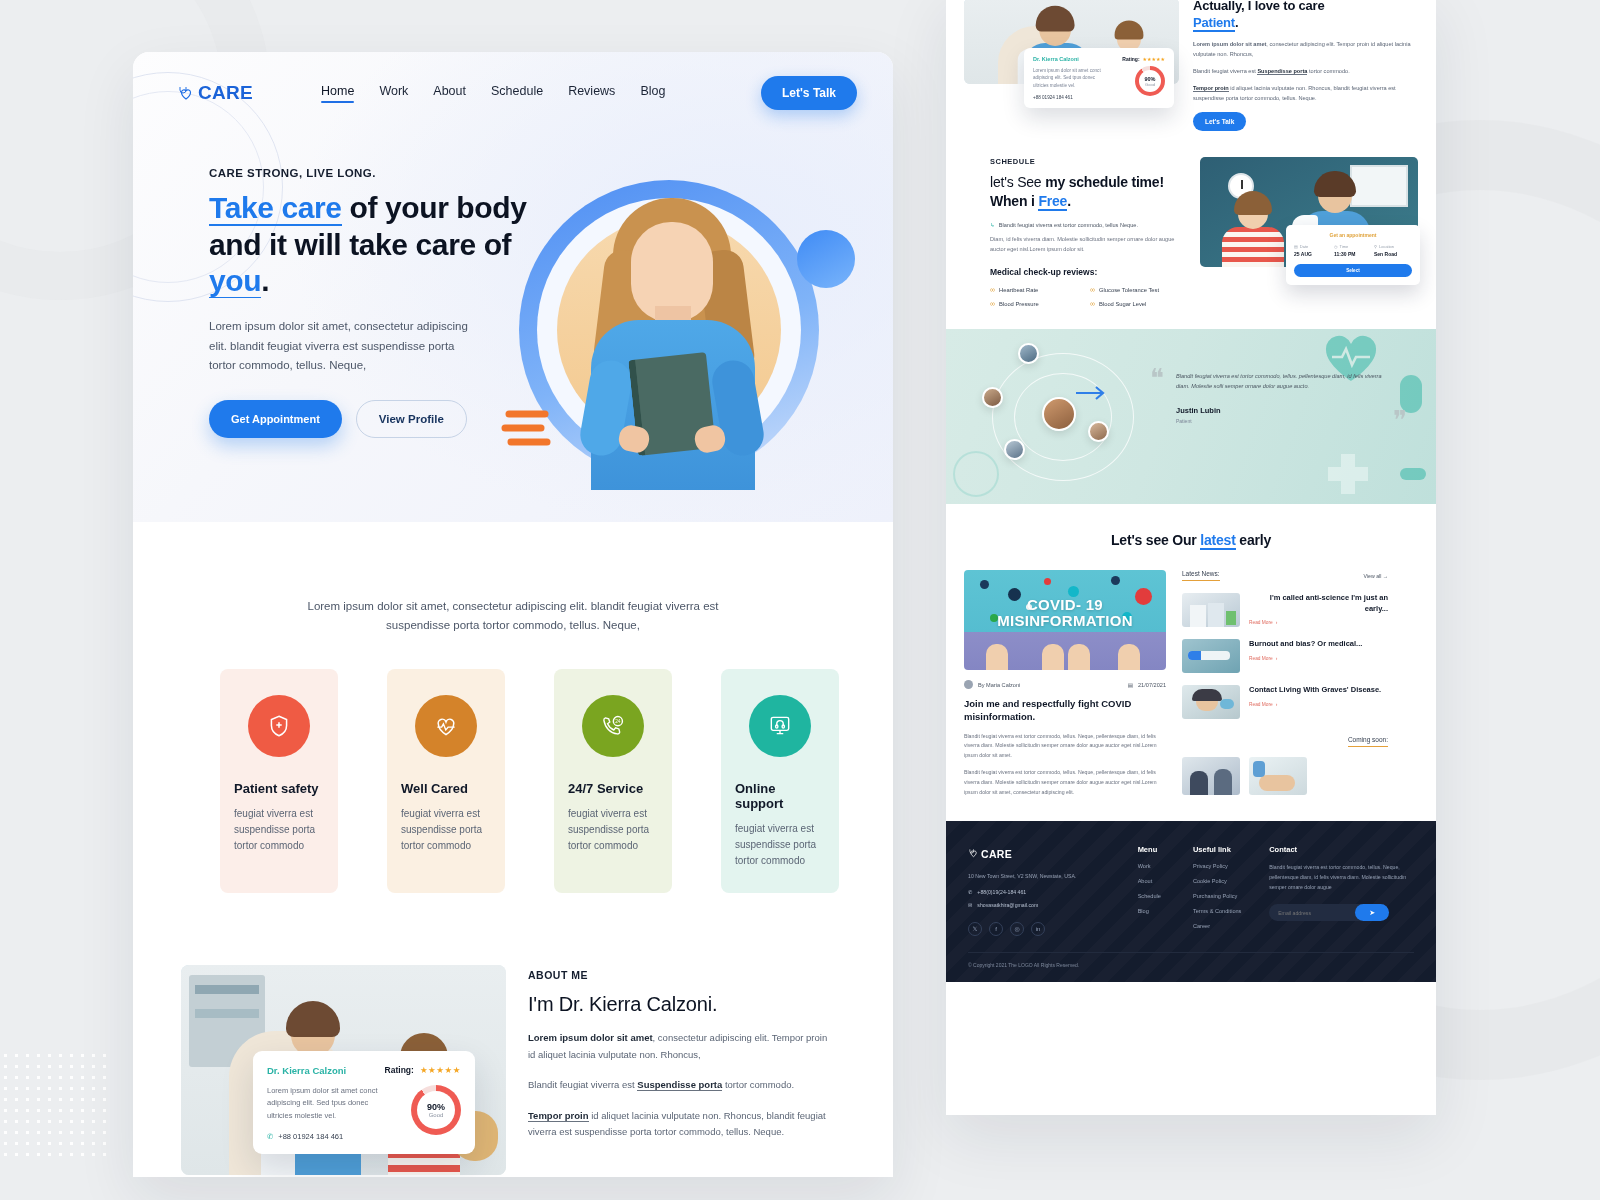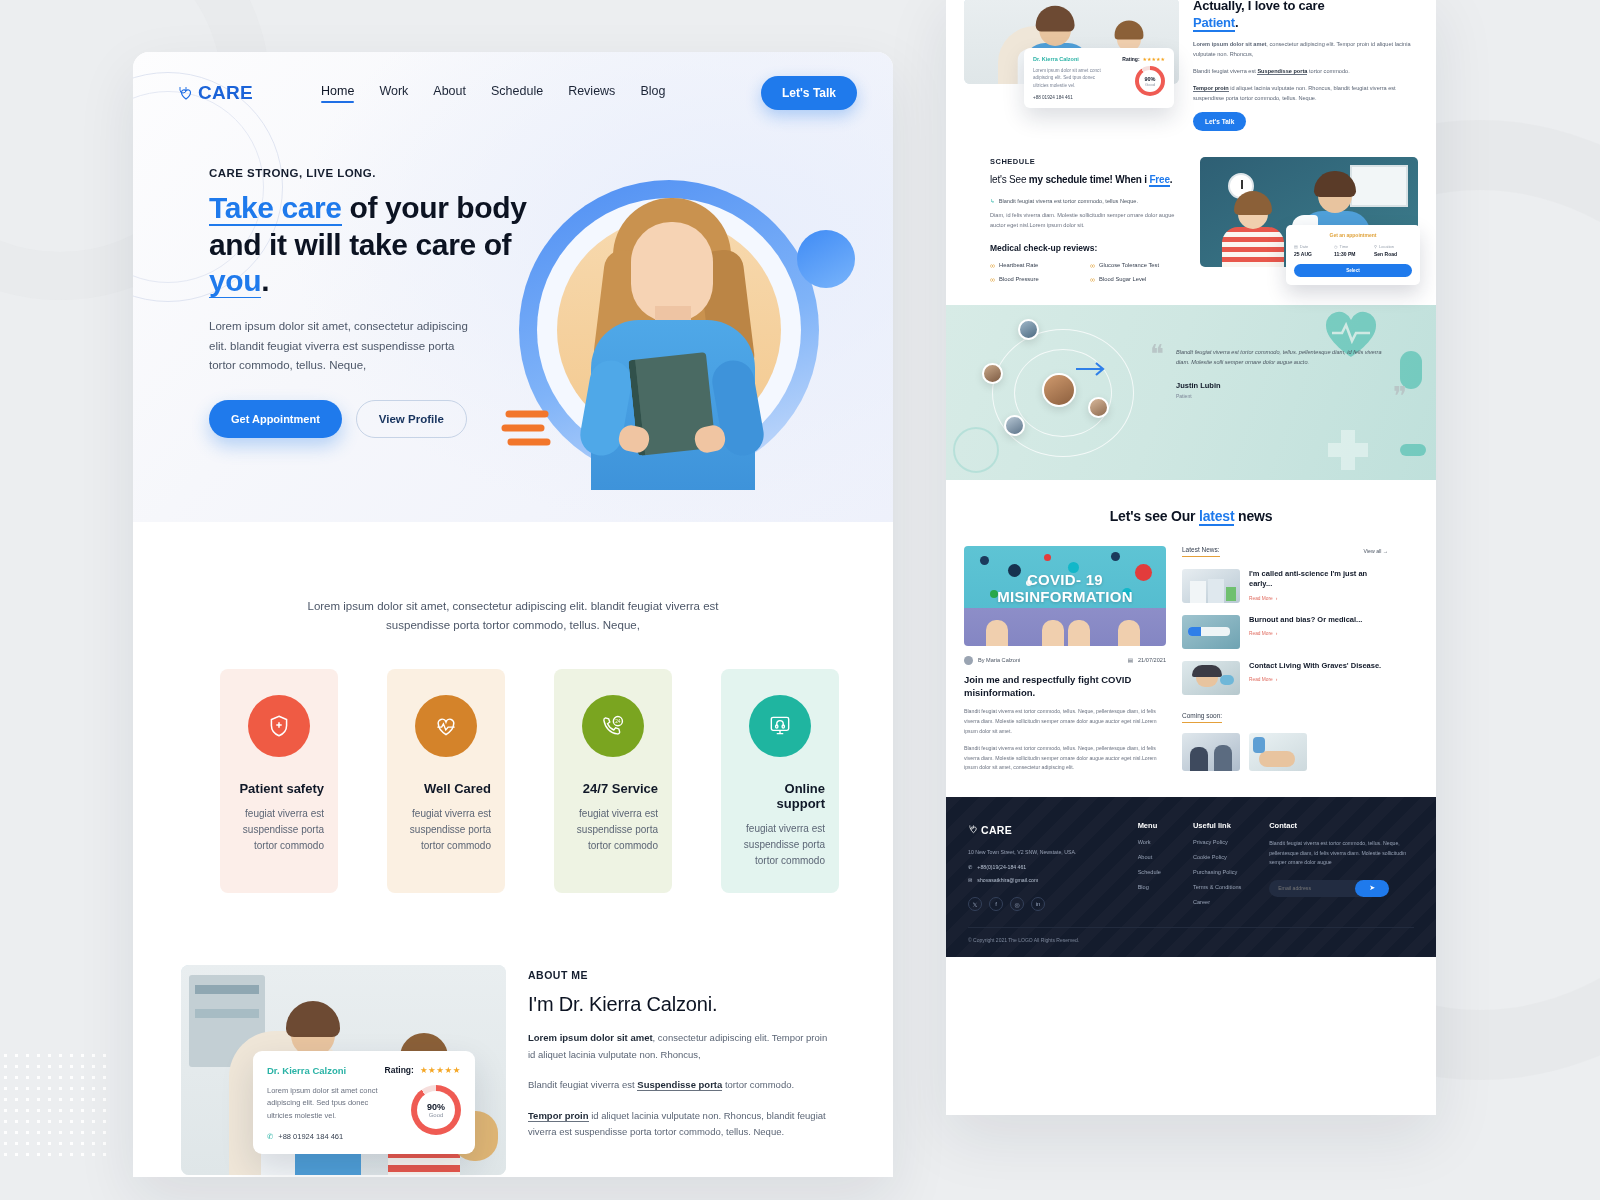--- a/index.html
+++ b/index.html
@@ -161,21 +161,21 @@
     background:#f0c5a2; border-radius:12px; transform:rotate(-12deg);
   }
 
   
   .skills{ padding:58px 54px 0; text-align:center; }
   .sec-title{ font-size:23px; font-weight:800; color:#0c1322; letter-spacing:-.3px; }
   .sec-sub{
     margin:17px auto 0; font-size:11.5px; line-height:1.65; color:#4d5768; width:415px;
   }
   .cards{ display:flex; gap:16px; margin-top:34px; }
-  .card{ flex:1; border-radius:8px; padding:26px 14px 24px; text-align:right;margin-left:33px; }
+  .card{ flex:1; border-radius:8px; padding:26px 14px 24px; text-align:left;margin-left:33px; }
   .card-ico{
     width:62px; height:62px; border-radius:50%; margin:0 auto;
     display:flex; align-items:center; justify-content:center; color:#fff;
   }
   .card-title{ margin-top:24px; font-size:13px; font-weight:700; color:#101828; }
   .card-text{ margin-top:10px; font-size:10px; line-height:1.6; color:#5b6575; }
 
   
   .about{ display:flex; gap:22px; padding:72px 0 0 48px; position:relative; }
   .about-photo{
@@ -265,21 +265,21 @@
   .r-about-h{ font-size:13px; font-weight:800; color:#0c1322; line-height:1.3; letter-spacing:-.2px;}
   .r-about-p{ margin-top:7px; font-size:5.6px; line-height:1.8; color:#5b6575; }
   .r-btn-talk{
     margin-top:9px; background:#1f7aec; color:#fff; border:none; font-size:6.5px;
     font-weight:600; padding:6px 12px; border-radius:11px; cursor:pointer; font-family:inherit;
   }
 
   .r-schedule{ display:flex; gap:18px; padding:26px 18px 0 44px; }
   .r-sched-left{ width:215px; }
   .r-eyebrow{ font-size:7.5px; font-weight:700; letter-spacing:.5px; color:#141d2e; }
-  .r-sched-h{ margin-top:7px; font-size:10px; line-height:1.35; color:#0c1322; font-weight:500; letter-spacing:-.2px;}
+  .r-sched-h{ margin-top:7px; font-size:14px; line-height:1.35; color:#0c1322; font-weight:500; letter-spacing:-.2px;}
   .r-sched-h b{ font-weight:800; }
   .r-sched-note{ margin-top:11px; font-size:5.6px; color:#4b5563; display:flex; gap:4px; }
   .r-sched-p{ margin-top:6px; font-size:5.6px; line-height:1.8; color:#6b7280; }
   .r-sched-rev{ margin-top:13px; font-size:8.5px; font-weight:700; color:#101828; }
   .r-checks{ margin-top:9px; display:grid; grid-template-columns:1fr 1fr; gap:7px 8px; }
   .r-check{ font-size:5.8px; color:#374151; display:flex; align-items:center; gap:4px; }
   .r-check i{ color:#e0a33c; font-style:normal; font-size:7px; }
 
   .r-sched-right{ position:relative; width:220px; }
   .r-sched-photo{
@@ -354,21 +354,21 @@
   .covid-t .l2{ font-size:15px; }
   .virus{ position:absolute; border-radius:50%; z-index:2; }
   .hand{ position:absolute; bottom:-4px; width:22px; height:30px; background:#f0cfae; border-radius:10px 10px 4px 4px; z-index:4;}
   .r-meta{ display:flex; align-items:center; justify-content:space-between; margin-top:10px; }
   .r-meta-l{ display:flex; align-items:center; gap:5px; font-size:5.6px; color:#4b5563; }
   .r-meta-av{ width:9px; height:9px; border-radius:50%; background:#9aa4b2; }
   .r-meta-r{ display:flex; align-items:center; gap:5px; font-size:5.6px; color:#4b5563; }
   .r-art-h{ margin-top:8px; font-size:9.5px; font-weight:700; color:#101828; line-height:1.4; }
   .r-art-p{ margin-top:8px; font-size:5.2px; line-height:1.85; color:#6b7280; }
 
-  .r-news-side{ width:206px; }
+  .r-news-side{ width:206px;text-align:right; }
   .r-side-top{ display:flex; align-items:center; justify-content:space-between; }
   .r-side-lbl{ font-size:6.5px; color:#374151; border-bottom:1px solid #e4a03a; padding-bottom:3px;}
   .r-viewall{ font-size:5.2px; color:#4b5563; }
   .r-item{ display:flex; gap:9px; margin-top:12px; }
   .r-thumb{ width:58px; height:34px; border-radius:3px; flex:none; position:relative; overflow:hidden;}
   .r-item-t{ font-size:7.5px; font-weight:700; color:#101828; line-height:1.42; }
   .r-readmore{ margin-top:6px; font-size:4.8px; color:#e06b5f; display:flex; align-items:center; gap:3px;}
   .r-soon-lbl{ margin-top:17px; font-size:6.5px; color:#374151; border-bottom:1px solid #e4a03a;
     padding-bottom:3px; display:inline-block;}
   .r-soon{ display:flex; gap:9px; margin-top:10px; }
@@ -752,21 +752,21 @@
     <div class="t-quote">
       <span class="qmark" style="left:-26px;top:-8px">❝</span>
       <span class="qmark" style="right:-16px;top:34px">❞</span>
       <div class="t-text">Blandit feugiat viverra est tortor commodo, tellus. pellentesque diam, id felis viverra diam. Molestie solli semper ornare dolor augue aucto.</div>
       <div class="t-name">Justin Lubin</div>
       <div class="t-role">Patient</div>
     </div>
   </div>
 
   <div class="r-news">
-    <h2 class="r-news-h"><span>Let's see Our </span><span class="hl">latest</span><span> news</span></h2>
+    <h2 class="r-news-h"><span>Let's see Our </span><span class="hl">latest</span><span> early</span></h2>
 
     <div class="r-news-body">
       <div class="r-news-main">
         <div class="covid">
           <div class="virus" style="left:16px;top:10px;width:9px;height:9px;background:#1b3a5c"></div>
           <div class="virus" style="left:44px;top:18px;width:13px;height:13px;background:#16324f"></div>
           <div class="virus" style="left:80px;top:8px;width:7px;height:7px;background:#e23c3c"></div>
           <div class="virus" style="left:104px;top:16px;width:11px;height:11px;background:#13b7c9"></div>
           <div class="virus" style="right:46px;top:6px;width:9px;height:9px;background:#1b3a5c"></div>
           <div class="virus" style="right:14px;top:18px;width:17px;height:17px;background:#e23c3c"></div>

